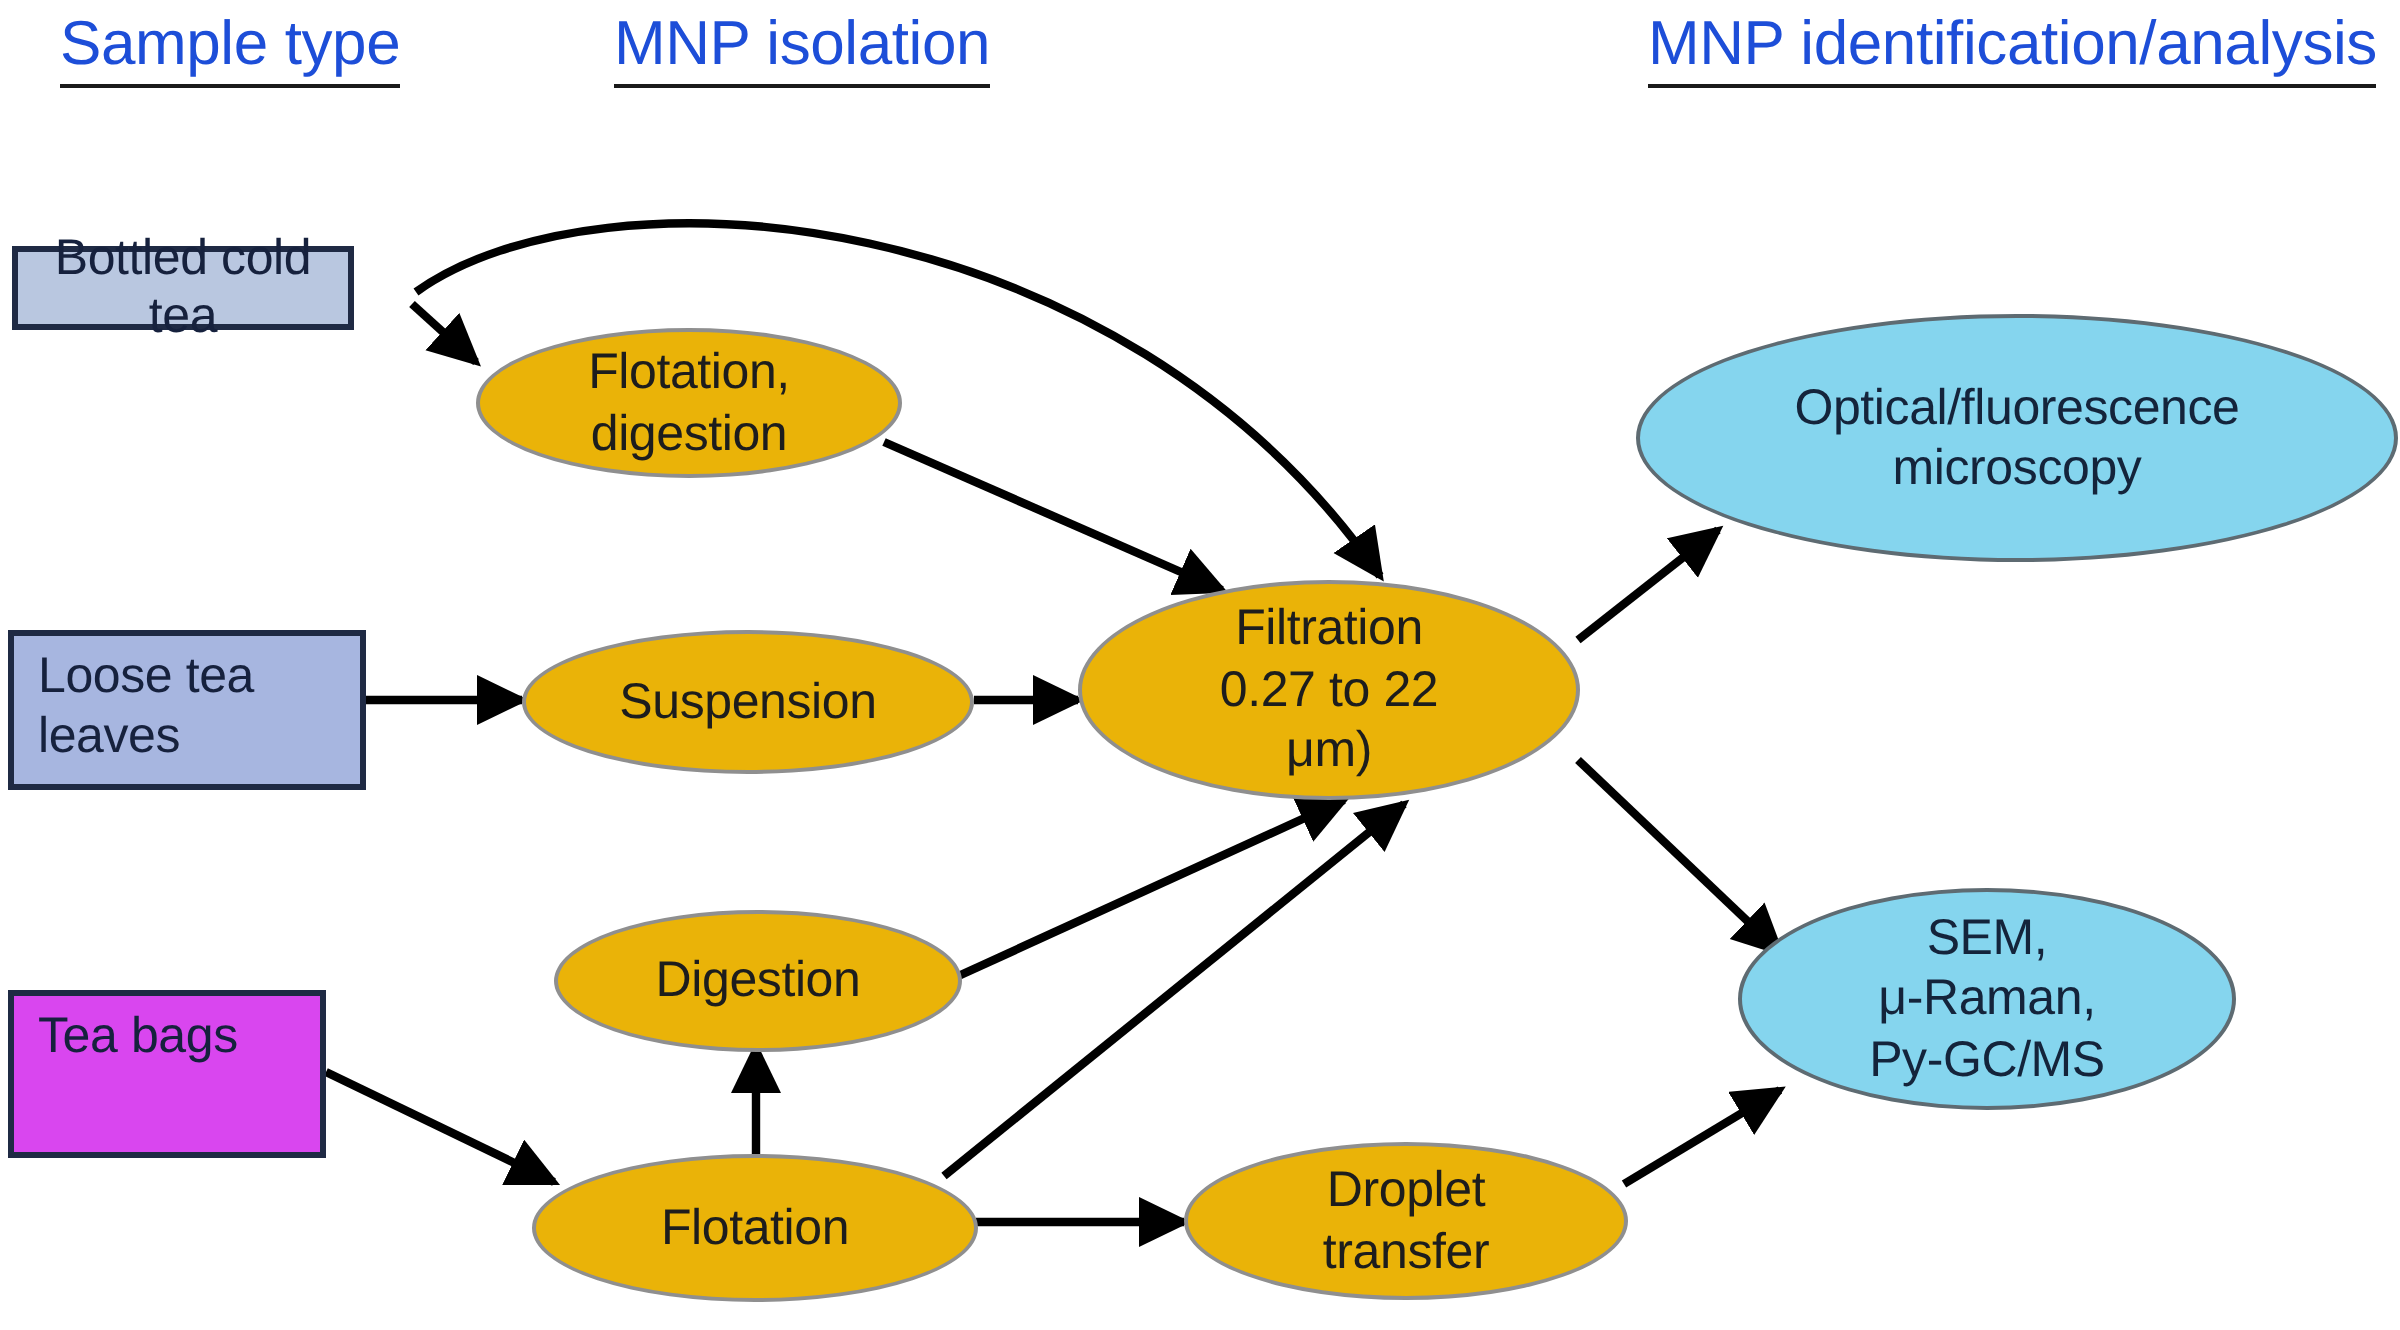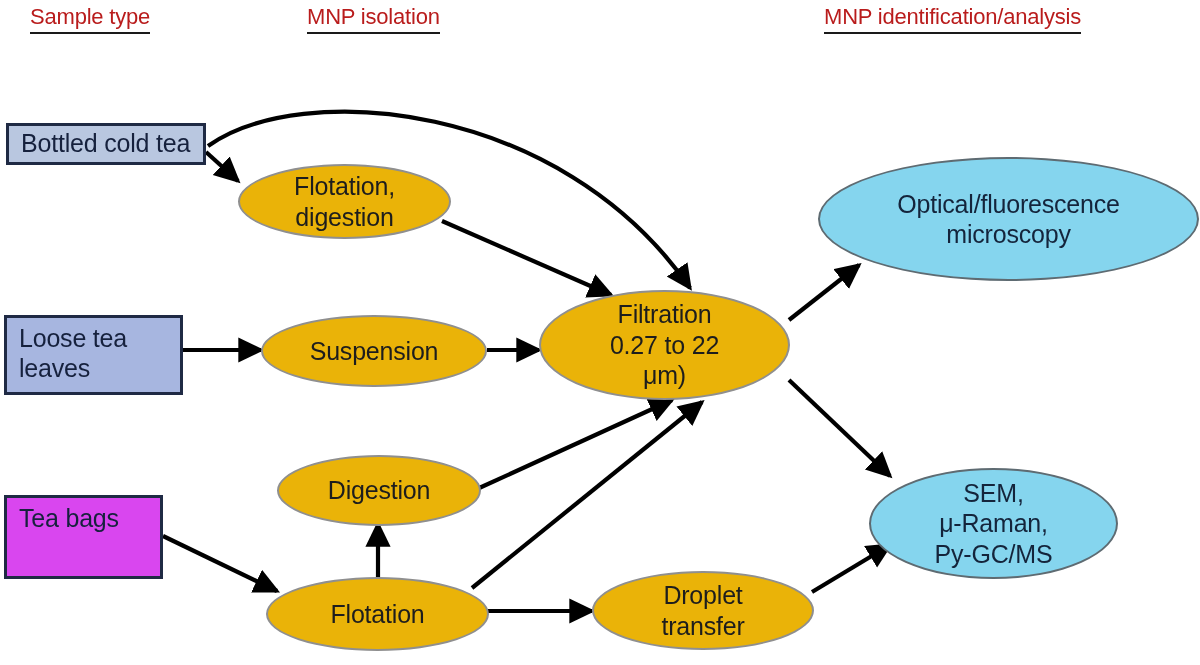--- a/index.html
+++ b/index.html
@@ -2,21 +2,21 @@
 <html><head>
 <meta charset="utf-8">
 <style>
   html,body{margin:0;padding:0;background:#ffffff;}
   body{width:1200px;height:665px;position:relative;overflow:hidden;
        font-family:"Liberation Sans","DejaVu Sans",sans-serif;color:#1b2430;}
 
   #stage{position:absolute;inset:0;width:1200px;height:665px;}
 
   
-  .col-header{position:absolute;font-size:22px;color:#b91c1c;white-space:nowrap;
+  .col-header{position:absolute;font-size:31px;color:#1d4ed8;white-space:nowrap;
               letter-spacing:-.2px;}
   .col-header .u{border-bottom:2px solid #1a1a1a;padding-bottom:2px;display:inline-block;}
 
   
   .sbox{position:absolute;border:3px solid #1f2a44;box-sizing:border-box;
         display:flex;align-items:center;font-size:25px;line-height:1.18;
         color:#16213d;padding:0 12px;letter-spacing:-.2px;}
 
   
   .ell{position:absolute;border-radius:50%;box-sizing:border-box;
@@ -74,21 +74,21 @@
   <div class="col-header" style="left:30px;top:4px;">
     <span class="u">Sample type</span>
   </div>
   <div class="col-header" style="left:307px;top:4px;">
     <span class="u">MNP isolation</span>
   </div>
   <div class="col-header" style="left:824px;top:4px;">
     <span class="u">MNP identification/analysis</span>
   </div>
 
-  <div class="sbox" style="left:6px;top:123px;width:200px;height:42px;background:#b9c7e0;">
+  <div class="sbox" style="left:6px;top:123px;width:171px;height:42px;background:#b9c7e0;text-align:center;">
     <span>Bottled cold tea</span>
   </div>
 
   <div class="sbox" style="left:4px;top:315px;width:179px;height:80px;background:#a7b6e0;
               align-items:flex-start;padding-top:6px;flex-direction:column;">
     <span>Loose tea</span>
     <span>leaves</span>
   </div>
 
   <div class="sbox" style="left:4px;top:495px;width:159px;height:84px;background:#d946ef;
@@ -130,21 +130,21 @@
     </div>
   </div>
 
   <div class="ell blue" style="left:818px;top:157px;width:381px;height:124px;">
     <div>
       <span>Optical/fluorescence</span>
       <span>microscopy</span>
     </div>
   </div>
 
-  <div class="ell blue" style="left:869px;top:468px;width:249px;height:111px;">
+  <div class="ell blue" style="left:869px;top:444px;width:249px;height:111px;">
     <div>
       <span>SEM,</span>
       <span>μ-Raman,</span>
       <span>Py-GC/MS</span>
     </div>
   </div>
 
 </div>
 
 </body></html>

